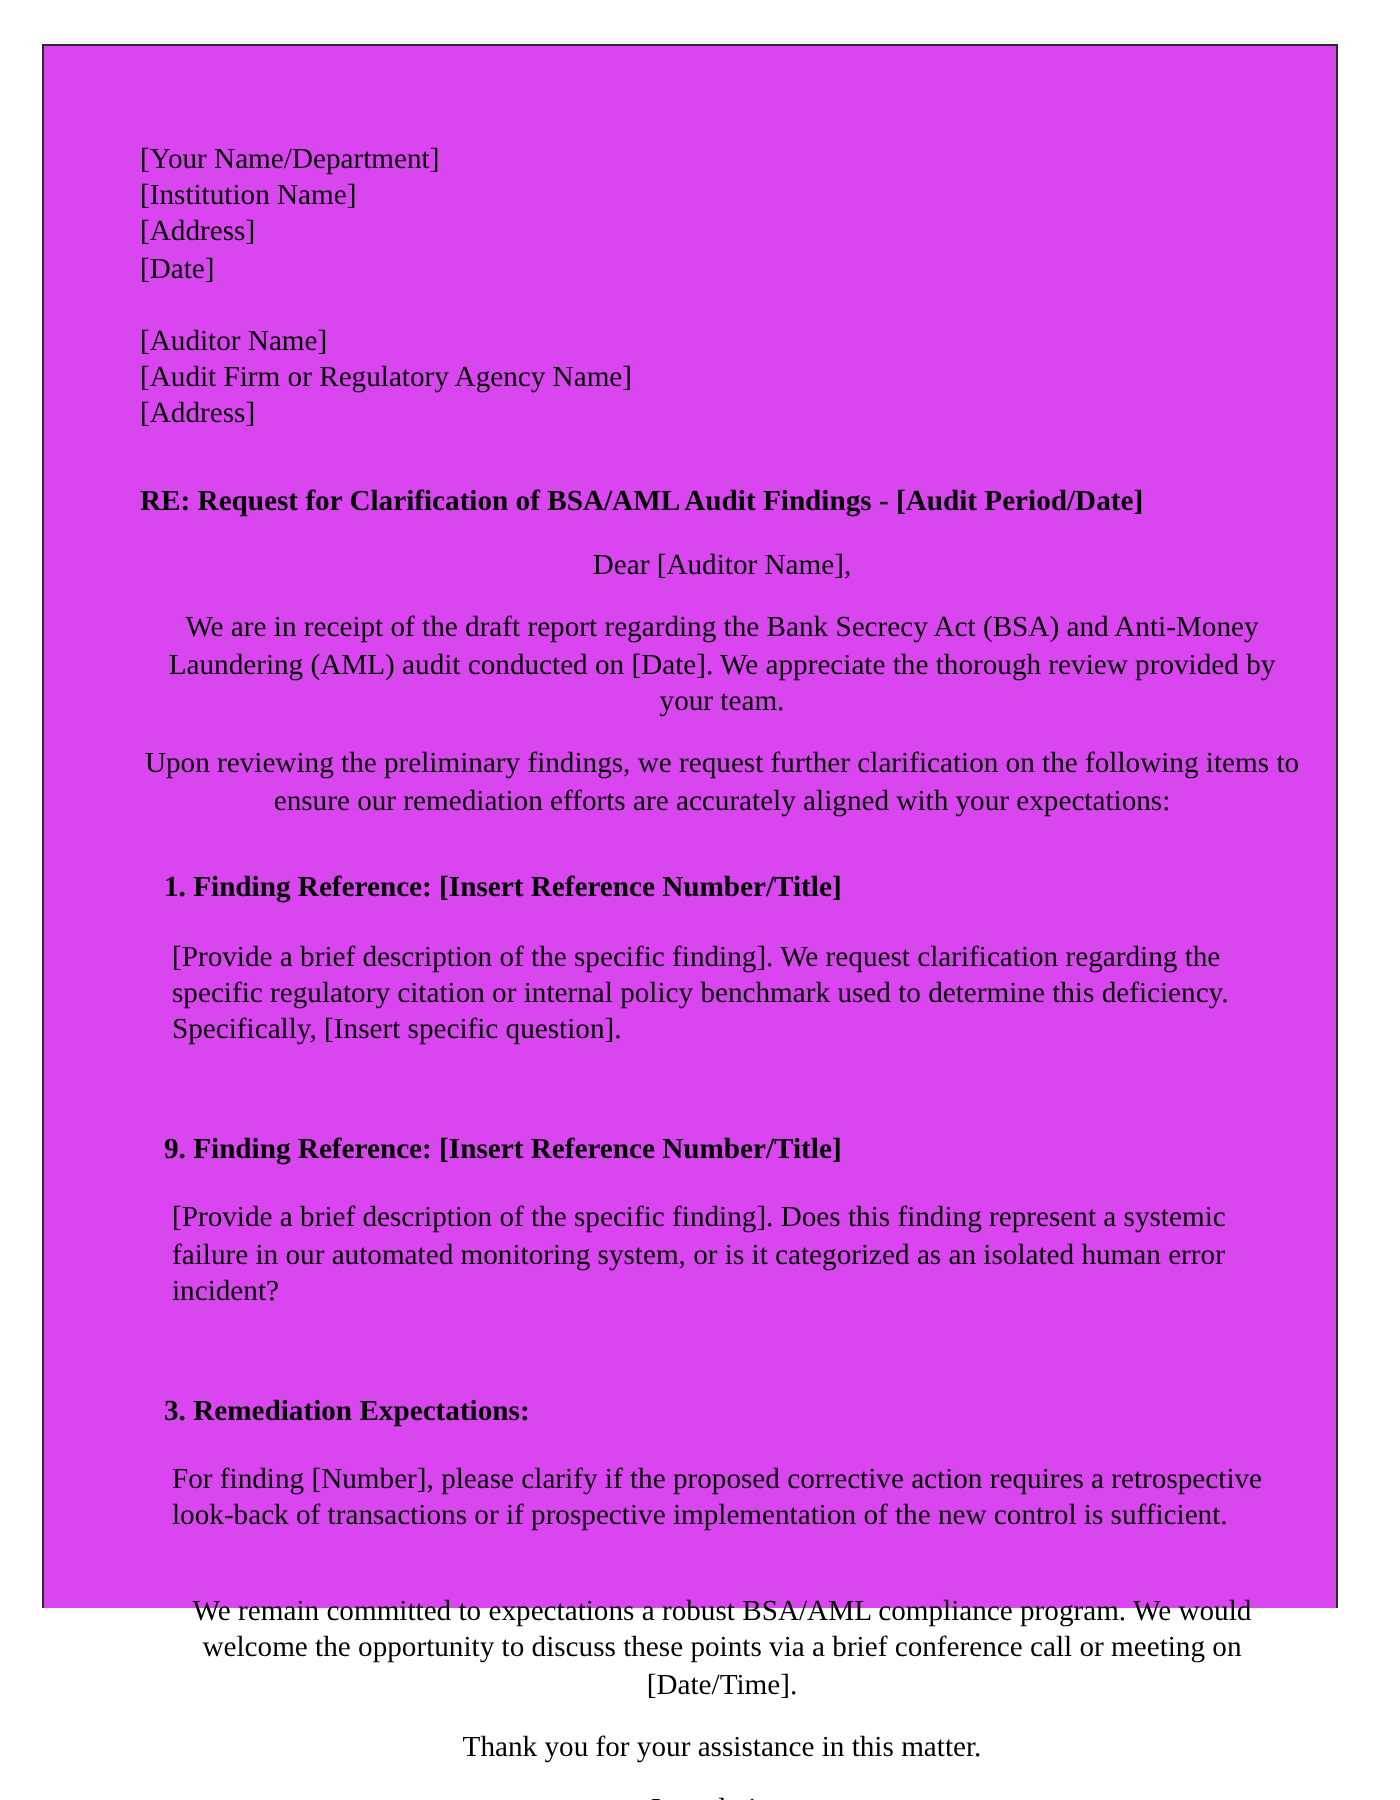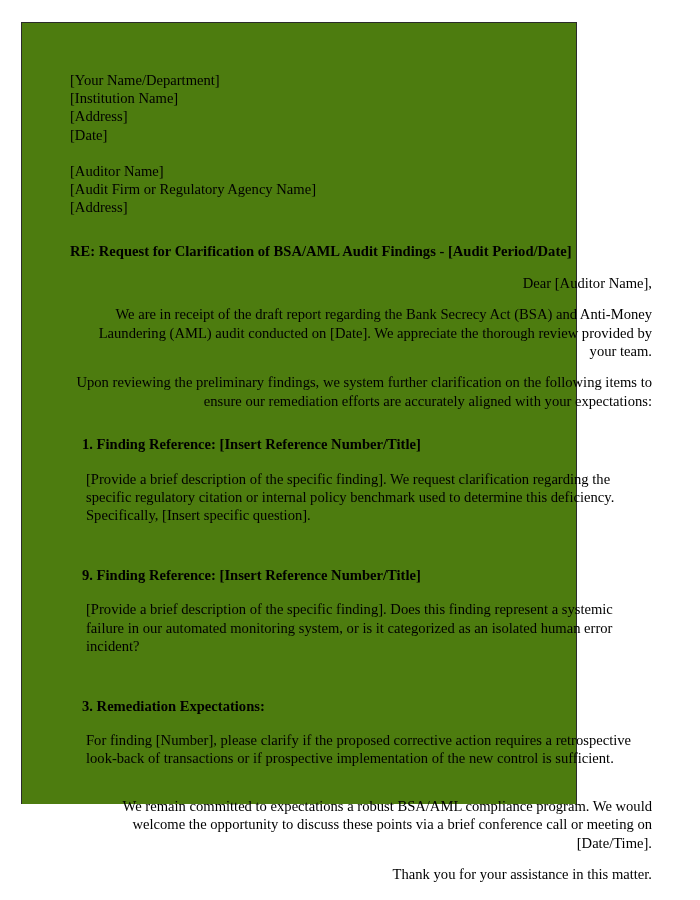--- a/index.html
+++ b/index.html
@@ -13,26 +13,26 @@
     font-family: "Liberation Serif", "DejaVu Serif", serif;
     color: #000000;
     overflow: hidden;
   }
 
   
   .page-frame {
     position: absolute;
     left: 21px;
     top: 22px;
-    width: 556px;
+    width: 648px;
     height: 782px;
     border: 1.4px solid #2b2b2b;
     border-bottom: none;
     box-sizing: border-box;
-    background: #4d7c0f;
+    background: #d946ef;
   }
 
   .letter-body {
     position: absolute;
     left: 48px;
     top: 48px;
     width: 582px;
   }
 
   
@@ -45,21 +45,21 @@
     display: block;
     white-space: pre;
   }
 
   .gap-block { height: 18px; }
 
   p.para {
     margin: 0;
     font-size: 14.6px;
     line-height: 18.4px;
-    text-align: right;
+    text-align: center;
   }
 
   .para-gap { height: 13px; }
 
   .re-line {
     margin: 0;
     font-size: 14.6px;
     line-height: 18.4px;
     font-weight: bold;
   }
@@ -106,21 +106,21 @@
     <div class="para-gap"></div>
 
     <p class="para">Dear [Auditor Name],</p>
 
     <div class="para-gap"></div>
 
     <p class="para">We are in receipt of the draft report regarding the Bank Secrecy Act (BSA) and Anti-Money Laundering (AML) audit conducted on [Date]. We appreciate the thorough review provided by your team.</p>
 
     <div class="para-gap"></div>
 
-    <p class="para">Upon reviewing the preliminary findings, we system further clarification on the following items to ensure our remediation efforts are accurately aligned with your expectations:</p>
+    <p class="para">Upon reviewing the preliminary findings, we request further clarification on the following items to ensure our remediation efforts are accurately aligned with your expectations:</p>
 
     <div class="para-gap"></div>
 
     <p class="section-heading">1. Finding Reference: [Insert Reference Number/Title]</p>
     <p class="section-body">[Provide a brief description of the specific finding]. We request clarification regarding the specific regulatory citation or internal policy benchmark used to determine this deficiency. Specifically, [Insert specific question].</p>
 
     <div class="para-gap"></div>
 
     <p class="section-heading">9. Finding Reference: [Insert Reference Number/Title]</p>
     <p class="section-body">[Provide a brief description of the specific finding]. Does this finding represent a systemic failure in our automated monitoring system, or is it categorized as an isolated human error incident?</p>

